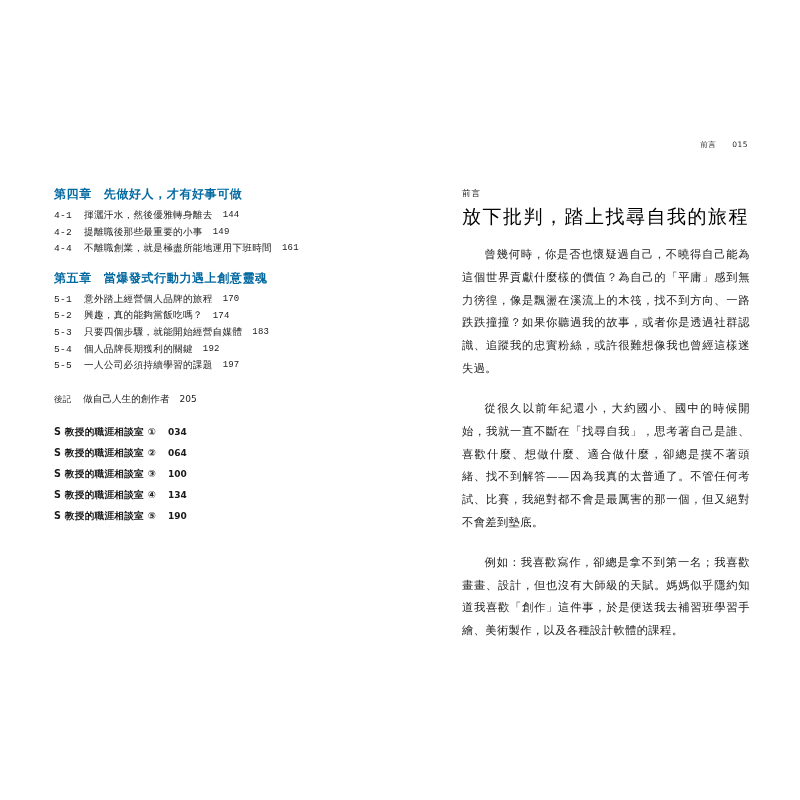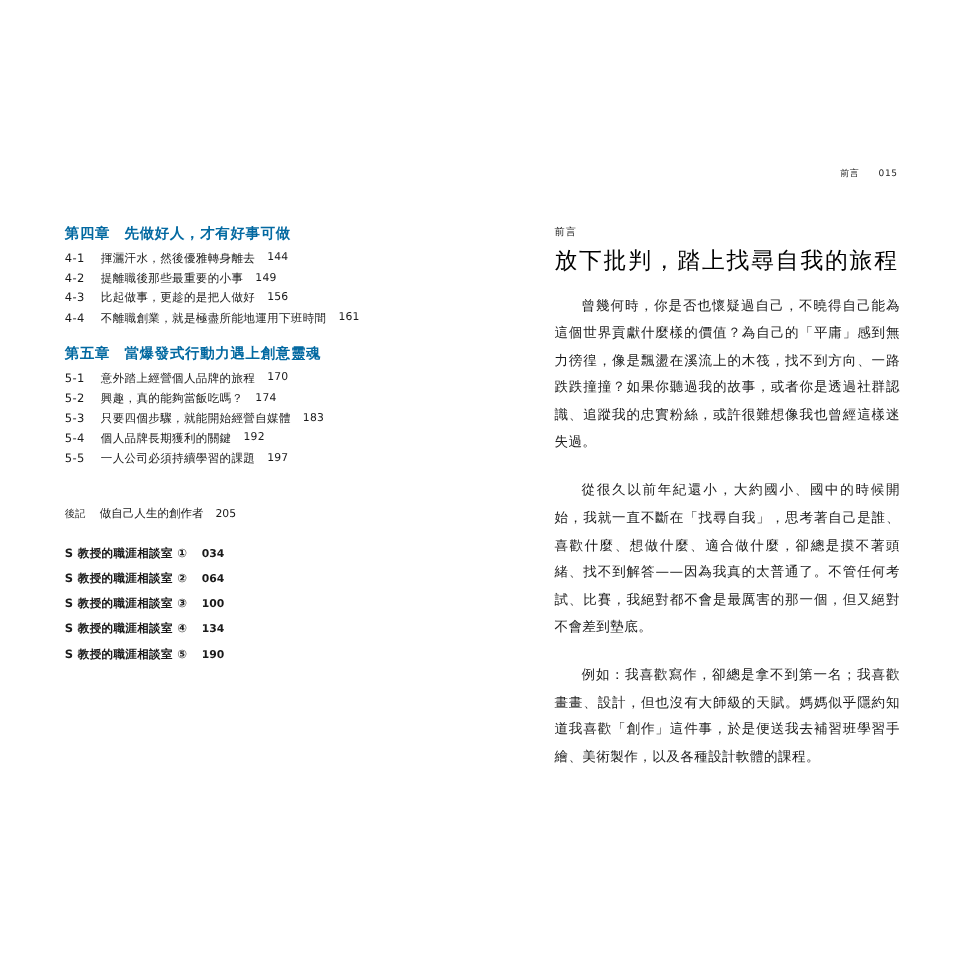--- a/index.html
+++ b/index.html
@@ -37,46 +37,47 @@
     letter-spacing: 0.6px;
     color: #0369a1;
     margin-bottom: 8px;
     white-space: nowrap;
   }
   .chapter-title .ch-label {
     margin-right: 12px;
   }
   .toc-row {
     display: flex;
-    align-items: flex-start;
+    align-items: center;
     font-size: 9.6px;
     line-height: 1.0;
     color: #1a1a1a;
     margin: 0 0 7px 0;
     white-space: nowrap;
+    font-family: Liberation Mono, monospace;
   }
   .toc-num {
     width: 30px;
     flex: none;
     letter-spacing: 0.3px;
   }
   .toc-text {
     letter-spacing: 0.3px;
   }
   .toc-page {
     margin-left: 10px;
     font-size: 9px;
     letter-spacing: 0.2px;
   }
 
   .postscript {
     display: flex;
     align-items: baseline;
     font-size: 9.6px;
-    margin-top: 35px;
+    margin-top: 22px;
     margin-bottom: 20px;
     white-space: nowrap;
   }
   .postscript .ps-label {
     font-size: 8.6px;
     margin-right: 12px;
     color: #333;
   }
   .postscript .ps-page {
     margin-left: 10px;
@@ -170,25 +171,20 @@
         <span class="toc-num">4-1</span>
         <span class="toc-text">揮灑汗水，然後優雅轉身離去</span>
         <span class="toc-page">144</span>
       </div>
       <div class="toc-row">
         <span class="toc-num">4-2</span>
         <span class="toc-text">提離職後那些最重要的小事</span>
         <span class="toc-page">149</span>
       </div>
       <div class="toc-row">
-        <span class="toc-num">4-3</span>
-        <span class="toc-text">比起做事，更趁的是把人做好</span>
-        <span class="toc-page">156</span>
-      </div>
-      <div class="toc-row">
         <span class="toc-num">4-4</span>
         <span class="toc-text">不離職創業，就是極盡所能地運用下班時間</span>
         <span class="toc-page">161</span>
       </div>
     </div>
 
     <div class="chapter-block">
       <div class="chapter-title">
         <span class="ch-label">第五章</span><span>當爆發式行動力遇上創意靈魂</span>
       </div>

